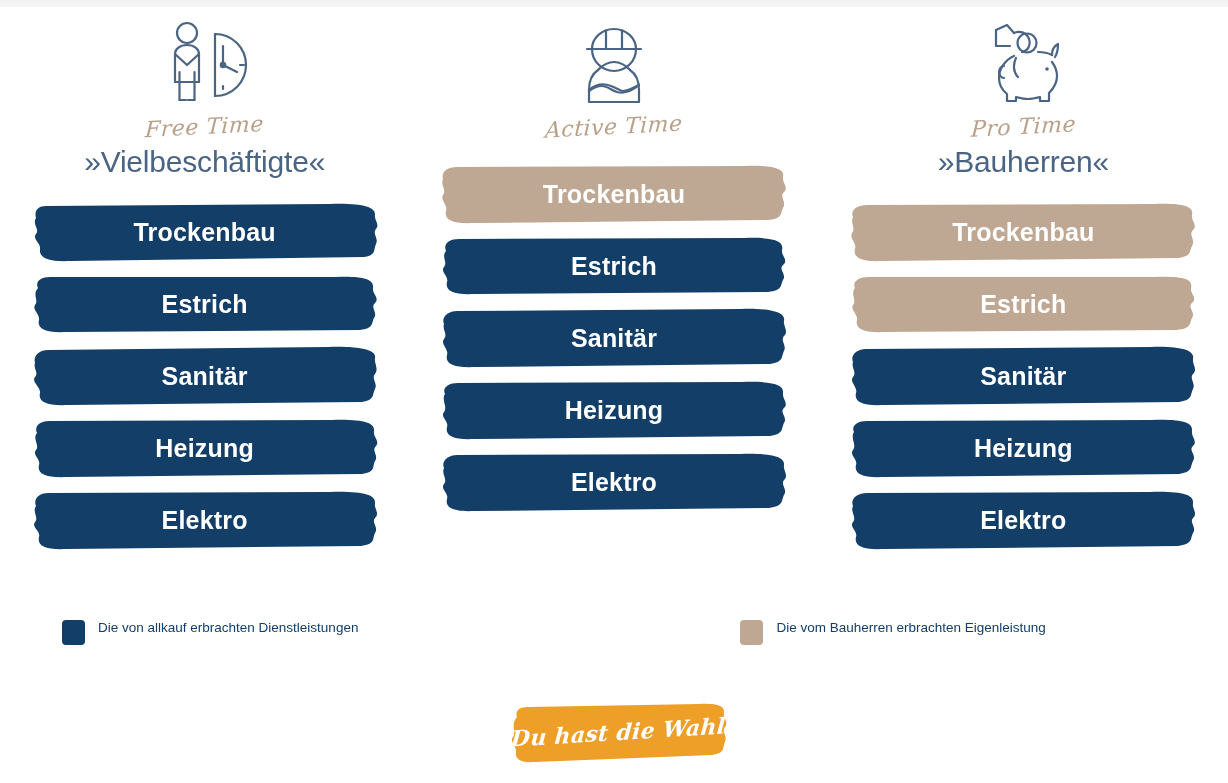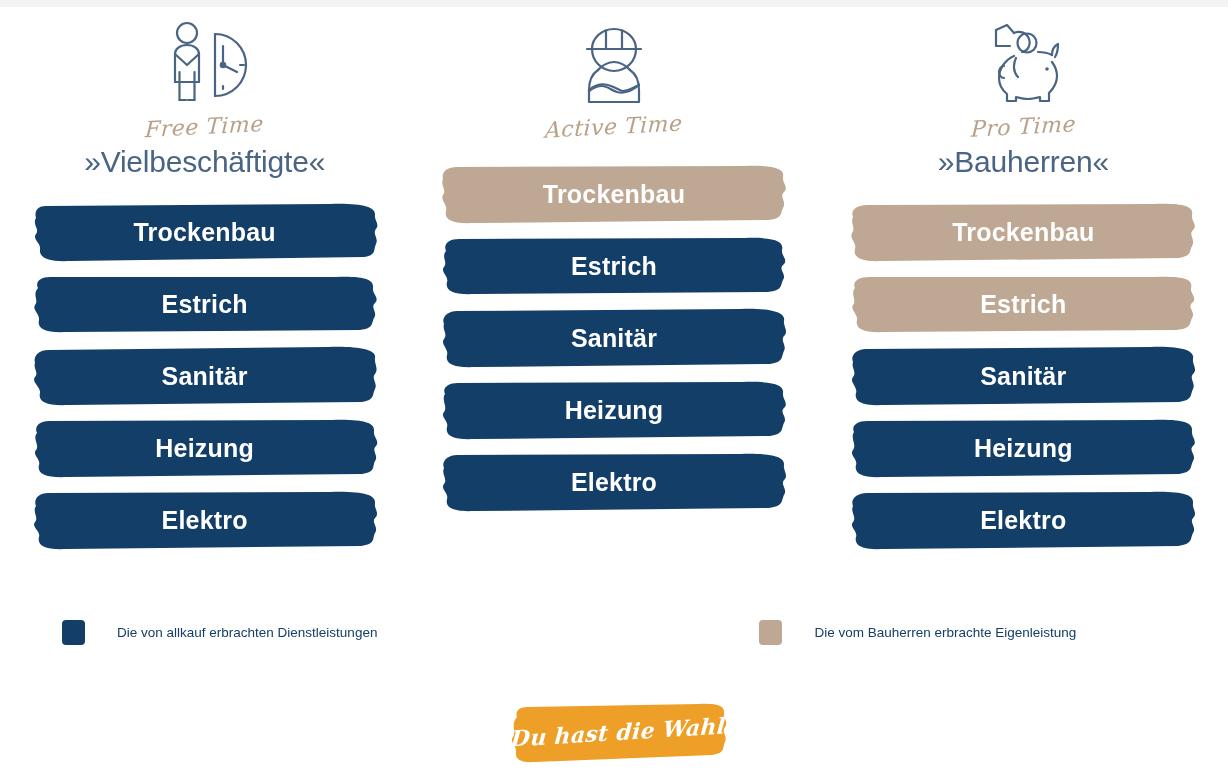--- a/index.html
+++ b/index.html
@@ -115,22 +115,20 @@
   
   .legend {
     position: absolute;
     left: 62px;
     top: 620px;
     display: flex;
     align-items: center;
   }
   .legend-item {
     display: flex;
-    align-items: center;
-    gap: 19px;
   }
   .legend-item.second {
     margin-left: 382px;
   }
   .swatch {
     width: 23px;
     height: 25px;
     border-radius: 4px;
     flex: 0 0 auto;
   }
@@ -340,21 +338,21 @@
 
   </div>
 
   <div class="legend">
     <div class="legend-item">
       <span class="swatch" style="background: rgb(18, 62, 104);"></span>
       <span class="legend-text" style="color: rgb(18, 62, 104);">Die von allkauf erbrachten Dienstleistungen</span>
     </div>
     <div class="legend-item second">
       <span class="swatch" style="background: rgb(191, 168, 147);"></span>
-      <span class="legend-text" style="color: rgb(18, 62, 104);">Die vom Bauherren erbrachte Eigenleistung</span>
+      <span class="legend-text" style="color: rgb(18, 62, 104);">Die vom Bauherren erbrachten Eigenleistung</span>
     </div>
   </div>
 
   <div class="badge">
     <svg class="shape" viewBox="0 0 222 64" preserveAspectRatio="none">
       <path id="badge-path" d="M10,16 C8,10 12,6 21,6 L192,3 C210,2 218,5 217,12 C216,17 222,21 218,26 C214,31 221,35 218,41 C215,47 219,52 205,54 L28,61 C13,62 8,58 9,51 C10,45 2,41 6,36 C10,31 3,24 10,16 Z" fill="#ee9f27"></path>
     </svg>
     <span class="badge-text">Du hast die Wahl</span>
   </div>
 

